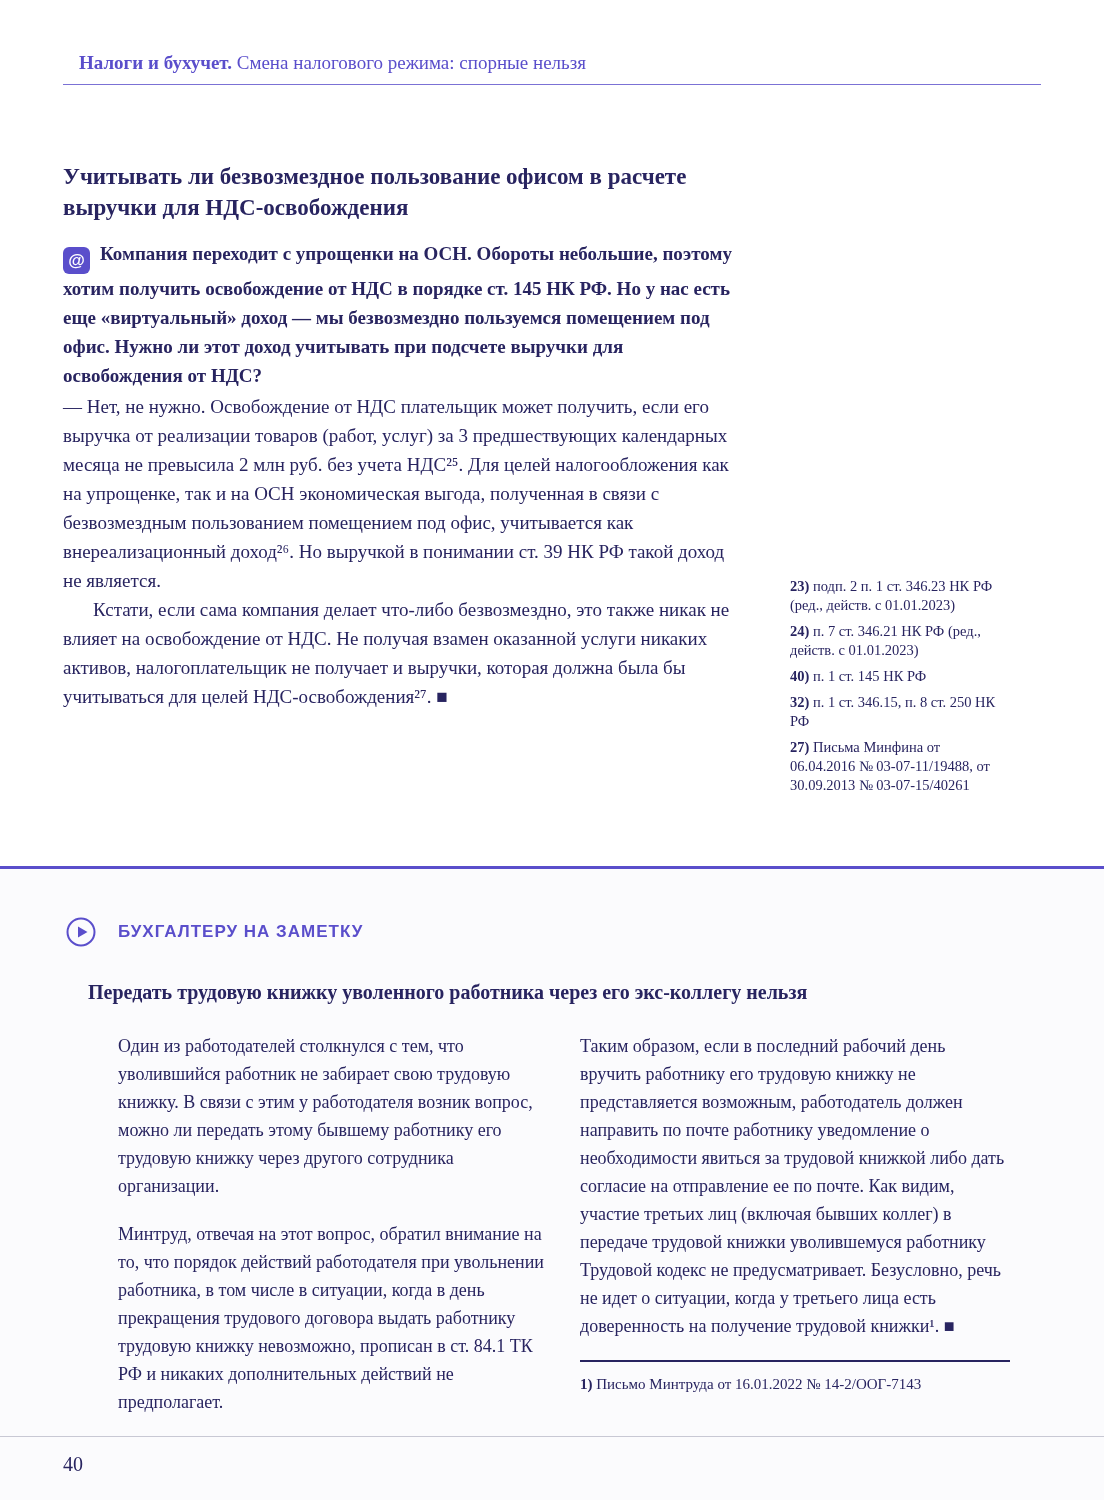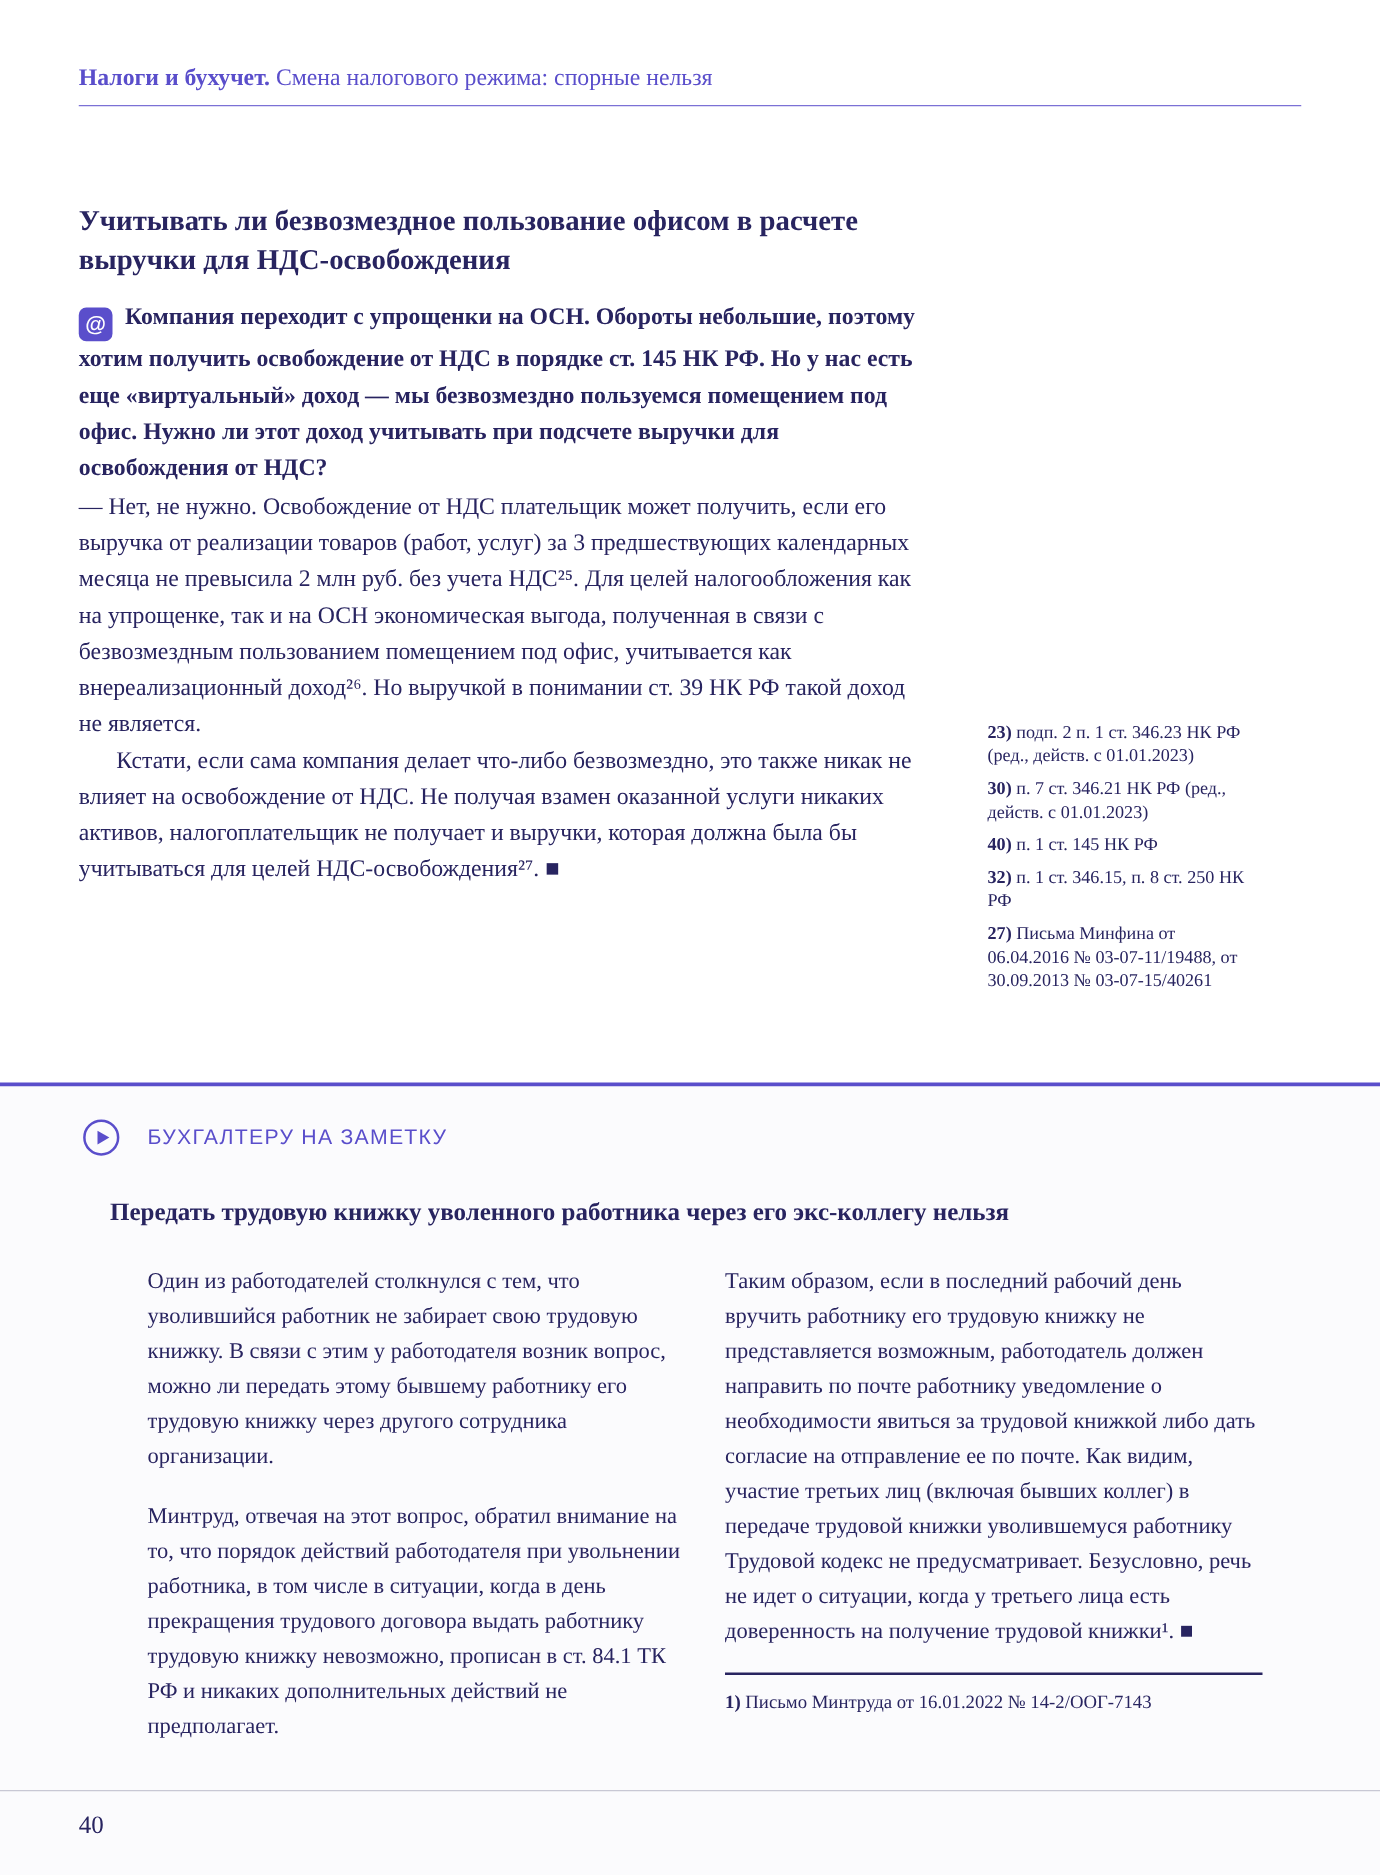--- a/index.html
+++ b/index.html
@@ -16,21 +16,21 @@
     display: flex;
     flex-direction: column;
   }
 
   
   .running-head {
     padding: 52px 96px 0 63px;
     font-size: 19px;
     color: var(--accent, #5A4ECB);
   }
-  .running-head .rh-bold { font-weight: 700; }
+  .running-head .rh-bold { font-weight: 700; margin-left: 16px; }
   .head-rule {
     margin: 10px 63px 0 63px;
     border-top: 1px solid var(--accent, #5A4ECB);
     opacity: 0.8;
   }
 
   
   .content-grid {
     display: grid;
     grid-template-columns: 680px 218px;
@@ -76,22 +76,23 @@
     display: flex;
     flex-direction: column;
     margin-top: 64px;
     border-top: 3px solid var(--accent, #5A4ECB);
     background: var(--section-bg, #fbfbfd);
   }
   .note-head {
     display: flex;
     align-items: center;
     gap: 22px;
-    padding: 26px 0 0 66px;
+    padding: 48px 0 0 66px;
     color: var(--accent, #5A4ECB);
+    font-weight: bold;
   }
   .note-label {
     font-family: "Liberation Sans", "DejaVu Sans", sans-serif;
     font-size: 17px;
     letter-spacing: 1px;
   }
   .play-icon svg { display: block; }
   .note-title {
     font-size: 20px;
     line-height: 27px;
@@ -136,21 +137,21 @@
       <p class="question">
         <span class="at-badge">@</span><span>Компания переходит с упрощенки на ОСН. Обороты небольшие, поэтому хотим получить освобождение от НДС в порядке ст. 145 НК РФ. Но у нас есть еще «виртуальный» доход — мы безвозмездно пользуемся помещением под офис. Нужно ли этот доход учитывать при подсчете выручки для освобождения от НДС?</span>
       </p>
 
       <p>— Нет, не нужно. Освобождение от НДС плательщик может получить, если его выручка от реализации товаров (работ, услуг) за 3 предшествующих календарных месяца не превысила 2 млн руб. без учета НДС²⁵. Для целей налогообложения как на упрощенке, так и на ОСН экономическая выгода, полученная в связи с безвозмездным пользованием помещением под офис, учитывается как внереализационный доход²⁶. Но выручкой в понимании ст. 39 НК РФ такой доход не является.</p>
       <p class="answer-2">Кстати, если сама компания делает что-либо безвозмездно, это также никак не влияет на освобождение от НДС. Не получая взамен оказанной услуги никаких активов, налогоплательщик не получает и выручки, которая должна была бы учитываться для целей НДС-освобождения²⁷. ■</p>
     </div>
 
     <aside class="margin-notes">
       <p class="mnote"><b>23)</b> <span>подп. 2 п. 1 ст. 346.23 НК РФ (ред., действ. с 01.01.2023)</span></p>
-      <p class="mnote"><b>30)</b> <span>п. 7 ст. 346.21 НК РФ (ред., действ. с 01.01.2023)</span></p>
+      <p class="mnote"><b>24)</b> <span>п. 7 ст. 346.21 НК РФ (ред., действ. с 01.01.2023)</span></p>
       <p class="mnote"><b>40)</b> <span>п. 1 ст. 145 НК РФ</span></p>
       <p class="mnote"><b>32)</b> <span>п. 1 ст. 346.15, п. 8 ст. 250 НК РФ</span></p>
       <p class="mnote"><b>27)</b> <span>Письма Минфина от 06.04.2016 № 03-07-11/19488, от 30.09.2013 № 03-07-15/40261</span></p>
     </aside>
   </div>
 
   <div class="bottom-band">
     <section class="note-section">
       <div class="note-head">
         <span class="play-icon">

